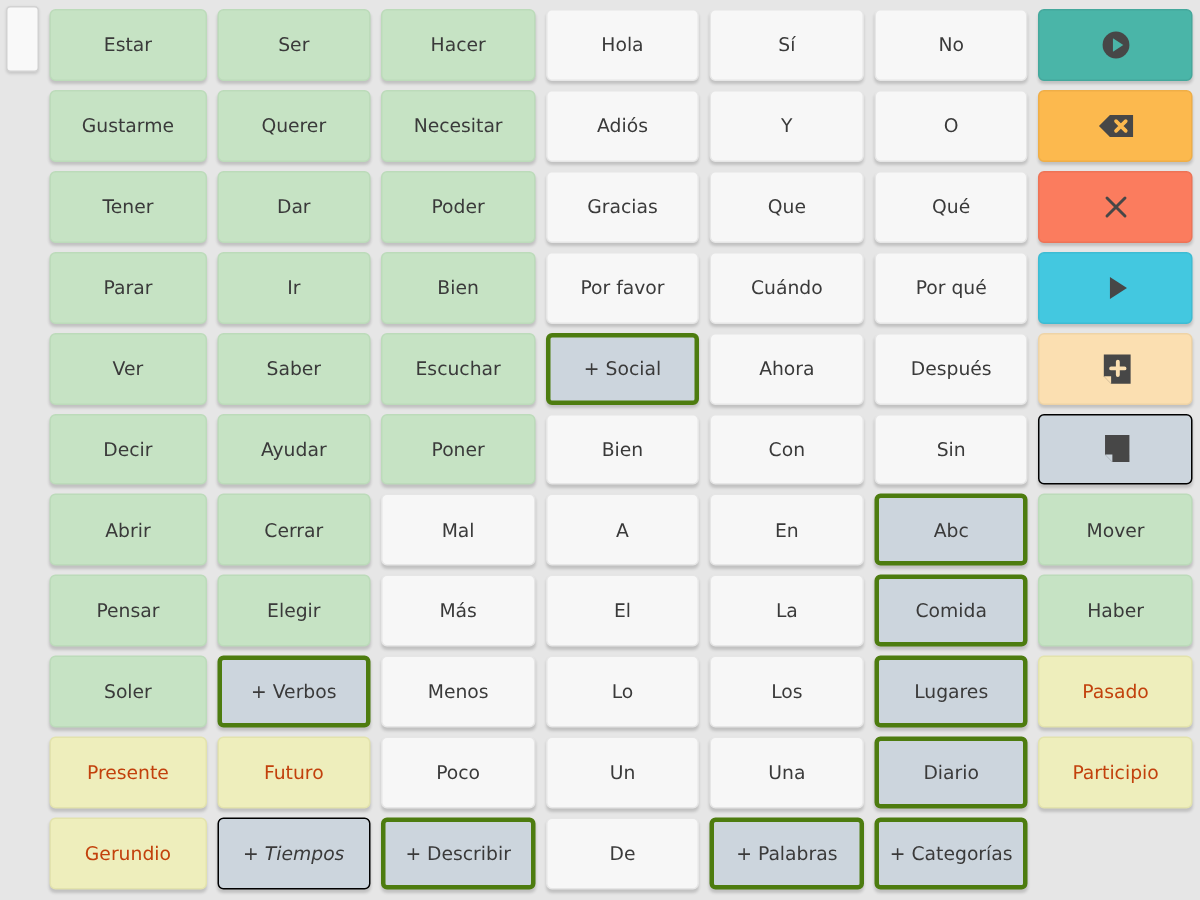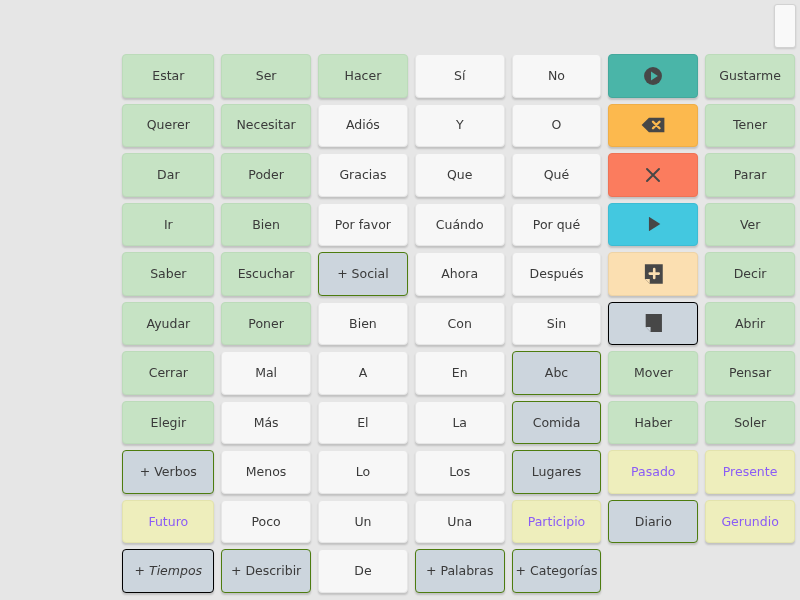--- a/index.html
+++ b/index.html
@@ -14,23 +14,22 @@
   body {
     background: #e6e6e6;
     font-family: "DejaVu Sans", "Liberation Sans", sans-serif;
     color: #3c3c3c;
   }
 
   #app {
     width: 800px;
     height: 600px;
     display: flex;
-    flex-direction: column;
+    flex-direction: row;
     background: #e6e6e6;
-    align-items: flex-end;
   }
 
   
   .messagebar-wrap {
     padding: 4px 4px 0 4px;
     background: #e6e6e6;
     flex: 0 0 auto;
   }
   .messagebar {
     height: 44px;
@@ -70,23 +69,23 @@
     user-select: none;
     position: relative;
     box-shadow: 0 2px 2px rgba(0,0,0,0.16);
     overflow: hidden;
   }
 
   .cell .lbl { pointer-events: none; }
 
   
   .t-verb   { background: #c6e3c4; border: 1px solid #bcdbba; color: #3a3a3a; }
-  .t-tense  { background: #eeeebc; border: 1px solid #e3e3ad; color: #8b5cf6; }
+  .t-tense  { background: #eeeebc; border: 1px solid #e3e3ad; color: #c2410c; }
   .t-plain  { background: #f7f7f7; border: 1px solid #e6e6e6; color: #3a3a3a; }
-  .t-cat    { background: #ccd5dd; border: 1px solid #4d7c0f; color: #3a3a3a; }
+  .t-cat    { background: #ccd5dd; border: 3px solid #4d7c0f; color: #3a3a3a; }
   .t-cat-hl { background: #ccd5dd; border: 1px solid #000000; color: #3a3a3a; font-style: italic; }
 
   .t-speak   { background: #4ab5a8; border: 1px solid #44a89c; }
   .t-back    { background: #fcb94e; border: 1px solid #efae47; }
   .t-clear   { background: #fb7c5e; border: 1px solid #ee7356; }
   .t-play    { background: #43c8e0; border: 1px solid #3dbcd3; }
   .t-addnote { background: #fbdfb1; border: 1px solid #eed3a6; }
 
   .icon { display: block; }
 
@@ -108,20 +107,23 @@
       <div class="cell t-verb">
         <span class="lbl">Estar</span>
       </div>
       <div class="cell t-verb">
         <span class="lbl">Ser</span>
       </div>
       <div class="cell t-verb">
         <span class="lbl">Hacer</span>
       </div>
       <div class="cell t-plain">
+        <span class="lbl">Hola</span>
+      </div>
+      <div class="cell t-plain">
         <span class="lbl">Sí</span>
       </div>
       <div class="cell t-plain">
         <span class="lbl">No</span>
       </div>
       <div class="cell t-speak">
         <span style="display: flex;">
           <svg class="icon" viewBox="0 0 32 32" width="26" height="26">
             <circle cx="16" cy="16" r="11" fill="#474747"></circle>
             <path d="M13.5 10.5 L22 16 L13.5 21.5 Z" fill="#4ab5a8"></path>
@@ -328,25 +330,25 @@
       </div>
       <div class="cell t-plain">
         <span class="lbl">Poco</span>
       </div>
       <div class="cell t-plain">
         <span class="lbl">Un</span>
       </div>
       <div class="cell t-plain">
         <span class="lbl">Una</span>
       </div>
+      <div class="cell t-cat">
+        <span class="lbl">Diario</span>
+      </div>
       <div class="cell t-tense">
         <span class="lbl">Participio</span>
-      </div>
-      <div class="cell t-cat">
-        <span class="lbl">Diario</span>
       </div>
       <div class="cell t-tense">
         <span class="lbl">Gerundio</span>
       </div>
       <div class="cell t-cat-hl">
         <span class="lbl">+ Tiempos</span>
       </div>
       <div class="cell t-cat">
         <span class="lbl">+ Describir</span>
       </div>

